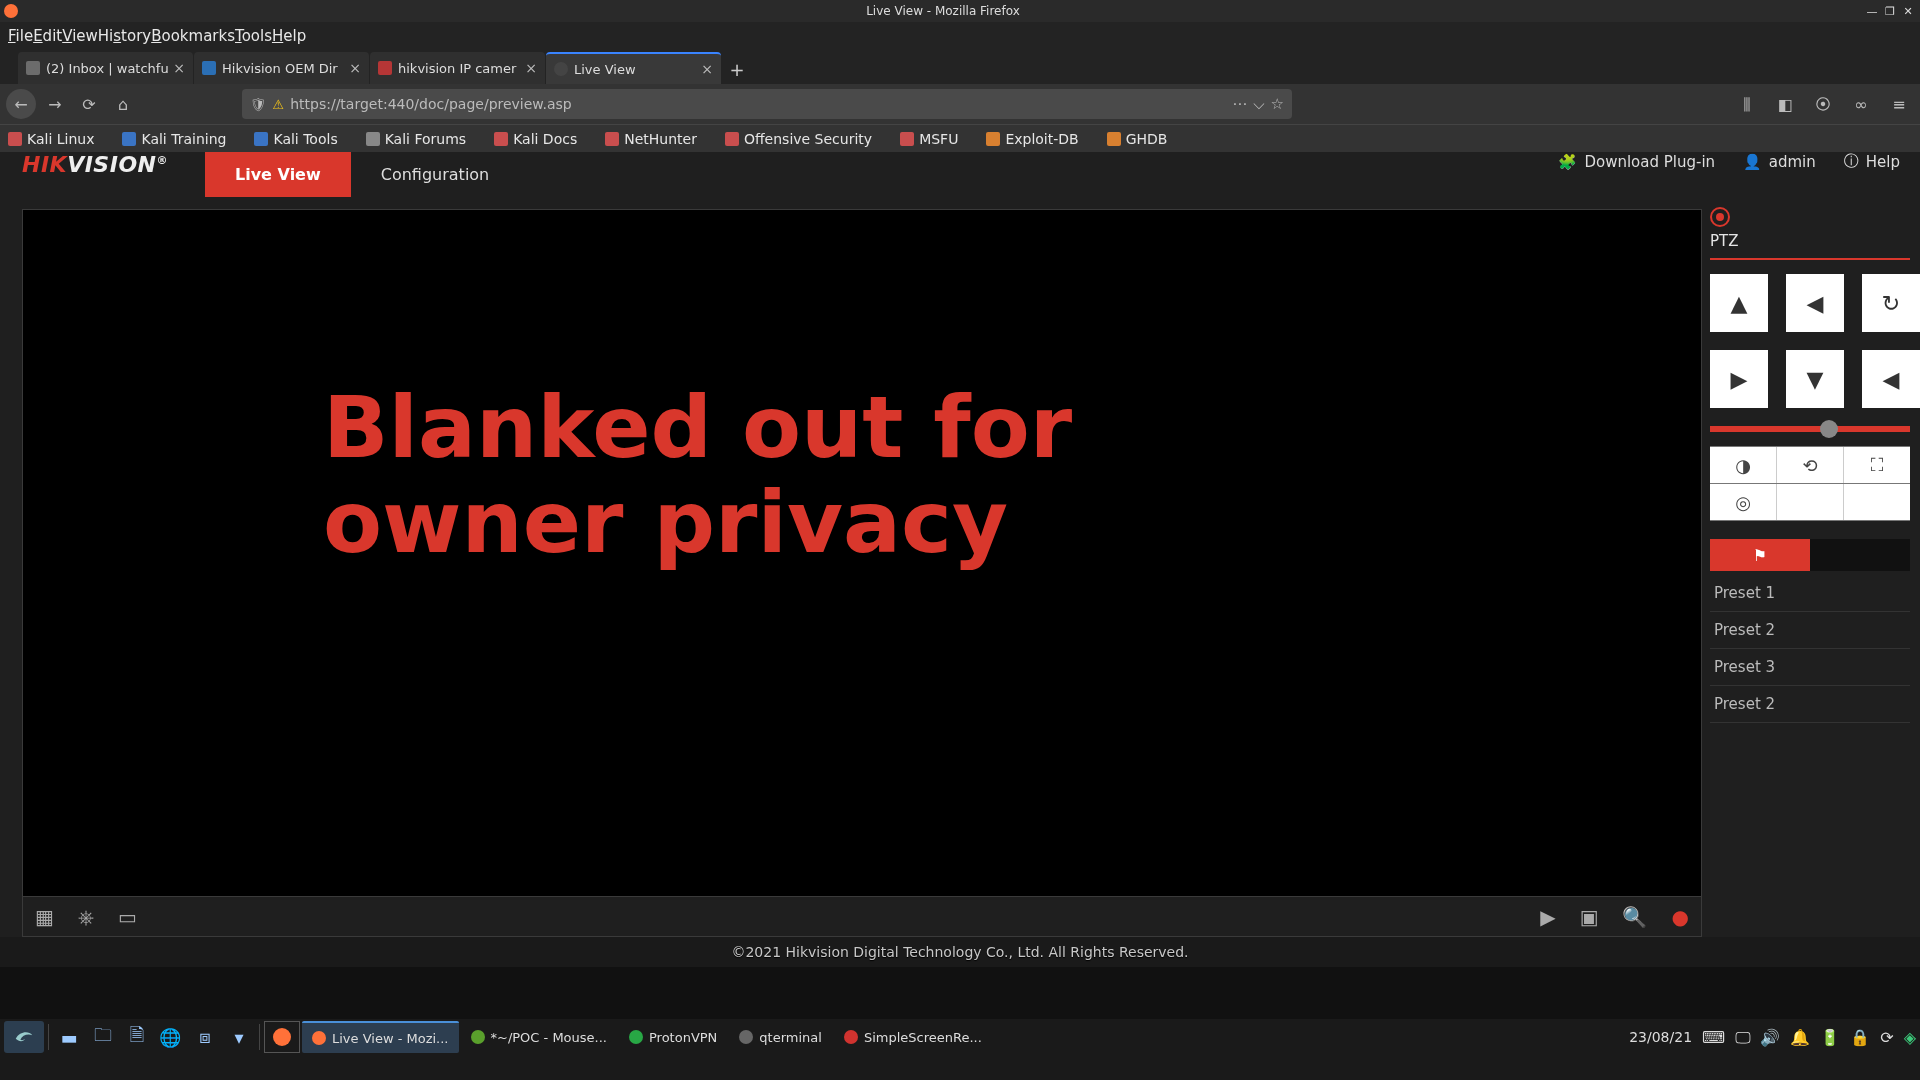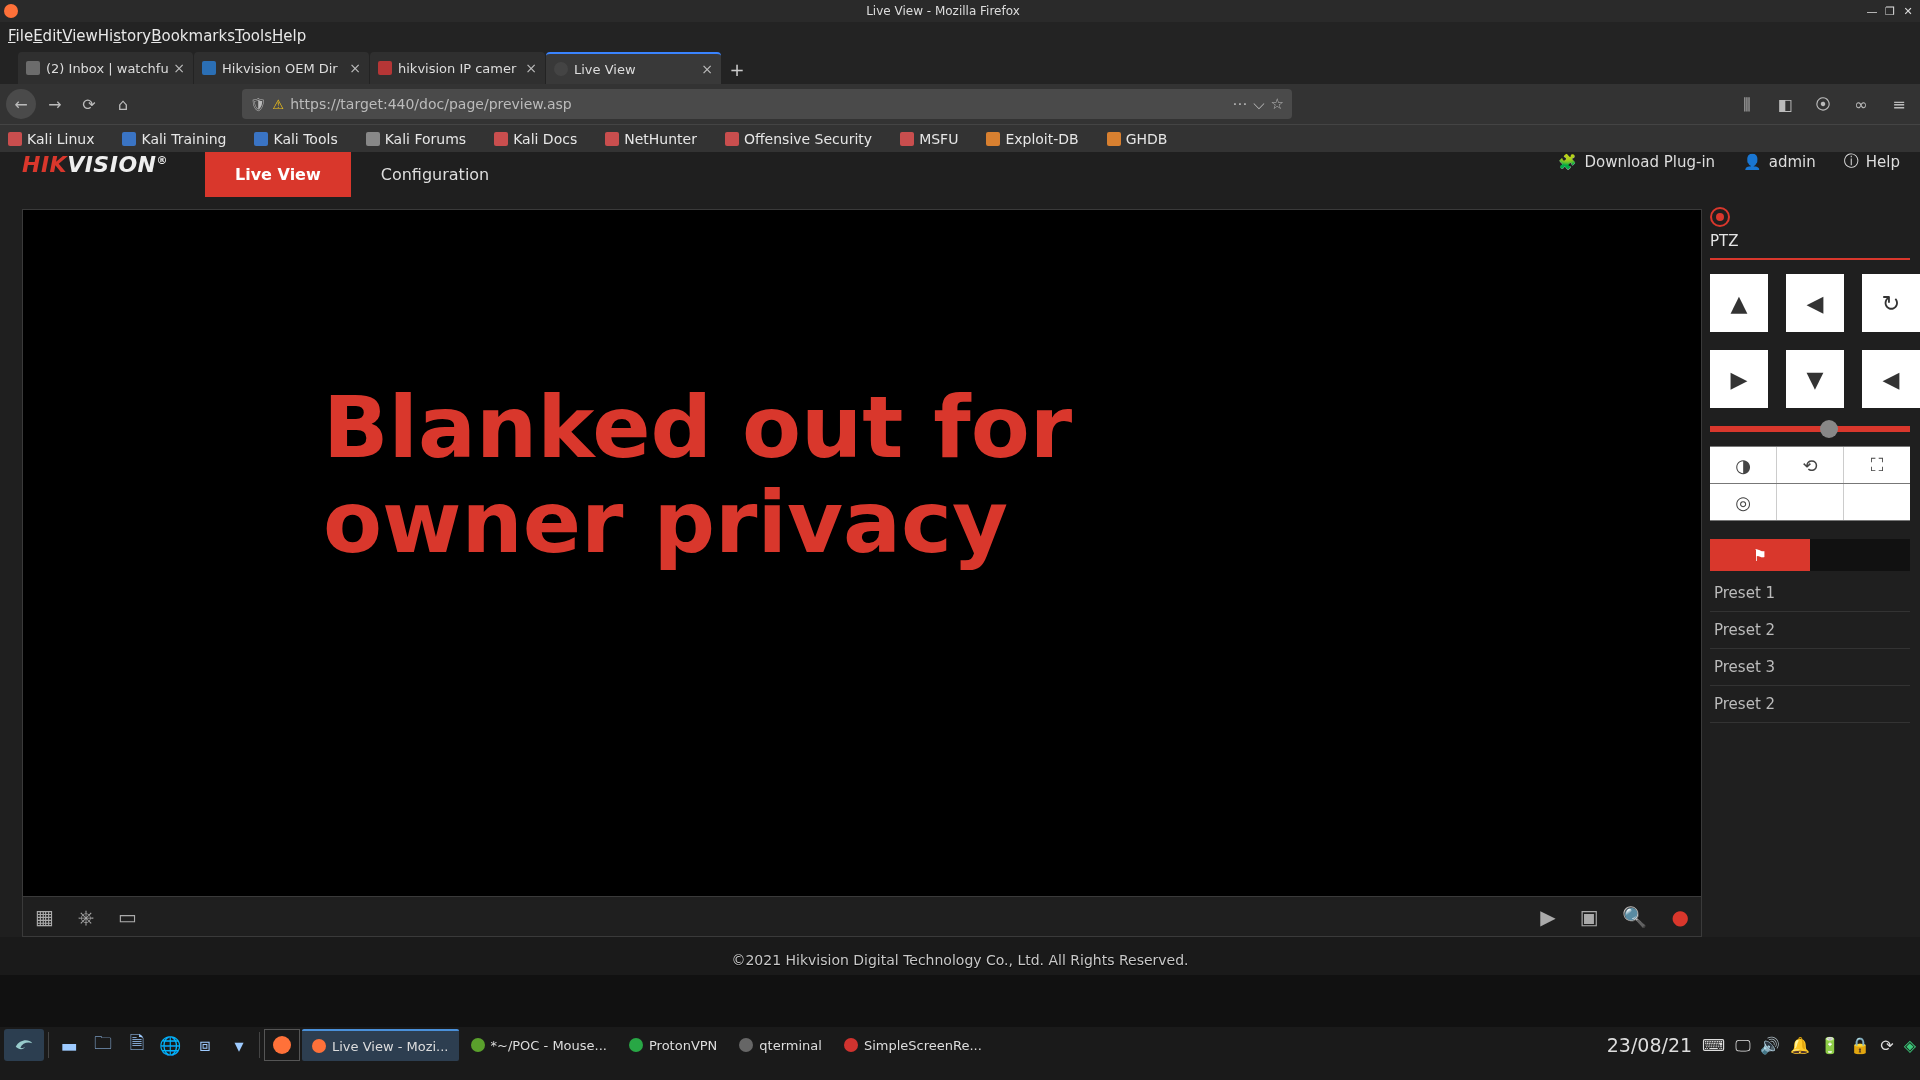--- a/index.html
+++ b/index.html
@@ -78,32 +78,32 @@
 .ptz-tool-row.second { border-top: none; }
 .ptz-tool-cell { flex: 1; height: 36px; display: flex; align-items: center; justify-content: center; border-right: 1px solid #ccc; font-size: 18px; color: #444; cursor: pointer; }
 .ptz-tool-cell:last-child { border-right: none; }
 .preset-tabs { display: flex; margin-top: 18px; margin-right: 10px; }
 .preset-tab { flex: 1; height: 32px; background: #111; display: flex; align-items: center; justify-content: center; }
 .preset-tab.active { background: #d9372c; }
 .preset-list { margin-top: 4px; margin-right: 10px; }
 .preset-item { padding: 9px 4px; font-size: 15px; color: #bbb; border-bottom: 1px solid #333; cursor: pointer; }
 
 
-.hk-footer { height: 30px; display: flex; align-items: center; justify-content: center; font-size: 14px; color: #c8c8c8; text-shadow: 0 1px 1px #000; margin-top: 8px; }
+.hk-footer { height: 30px; display: flex; align-items: center; justify-content: center; font-size: 14px; color: #c8c8c8; text-shadow: 0 1px 1px #000; }
 .taskbar { height: 36px; background: #1a1a1a; display: flex; align-items: center; padding: 0 4px; gap: 2px; font-size: 13px; }
 .tb-launch { width: 40px; height: 32px; background: #2c3e50; display: flex; align-items: center; justify-content: center; border-radius: 3px; }
 .tb-launch svg { width: 22px; height: 22px; }
 .tb-ql { width: 32px; height: 32px; display: flex; align-items: center; justify-content: center; color: #9ecbff; font-size: 18px; cursor: pointer; }
 .tb-sep { width: 1px; height: 26px; background: #444; margin: 0 2px; }
 .tb-app { height: 32px; padding: 0 10px; display: flex; align-items: center; gap: 6px; border-radius: 2px; cursor: pointer; color: #ddd; }
 .tb-app.active { background: #2d3e50; border-top: 2px solid #4a90d9; }
 .tb-app .dot { width: 14px; height: 14px; border-radius: 50%; }
 .tb-right { margin-left: auto; display: flex; align-items: center; gap: 10px; color: #ddd; }
 .tb-tray-ico { font-size: 16px; cursor: pointer; }
-.tb-clock { font-size: 19px; }
+.tb-clock { font-size: 14px; }
 .firefox-tb { width: 36px; height: 32px; border: 1px solid #555; display: flex; align-items: center; justify-content: center; }
 
 
 .circle { border-radius: 50%; display: inline-block; }
 </style>
 </head>
 <body>
 
 <div class="window-titlebar">
   <span class="window-ff-icon"></span>

